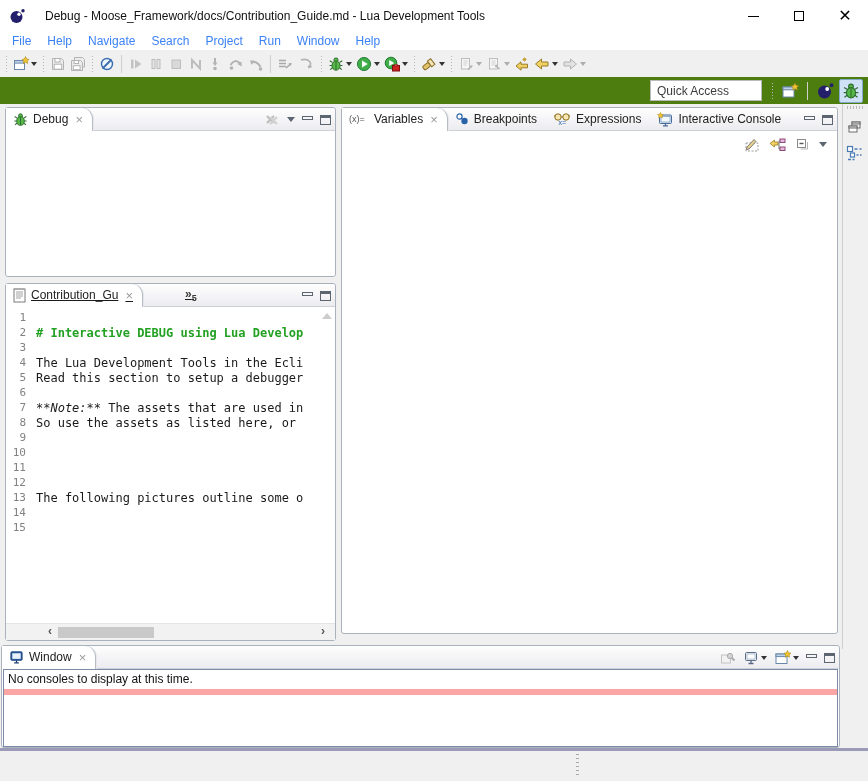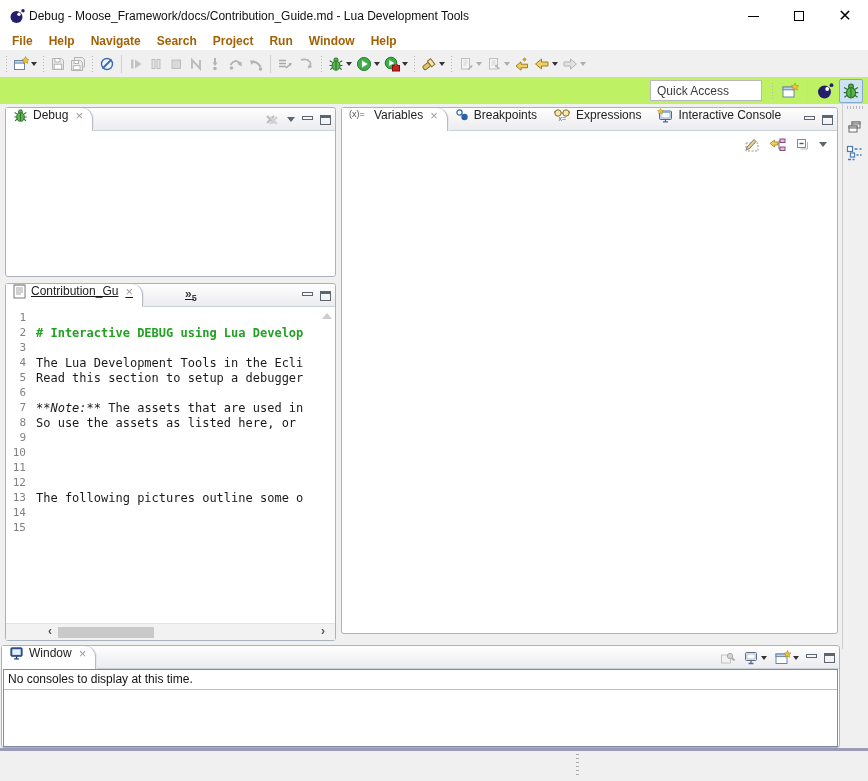--- a/index.html
+++ b/index.html
@@ -2,49 +2,49 @@
 <html style="--md-heading: #23a123; --current-line: #ddeafa; --selection: #cfe2f5; --bug-green: #57b947; --run-green: #3fae49; --nav-gold: #f0d060;"><head>
 <meta charset="utf-8">
 <style>
   * { margin:0; padding:0; box-sizing:border-box; }
   html,body { width:868px; height:781px; }
   body { font-family:"Liberation Sans", sans-serif; font-size:12px; color:#1a1a1a; background:#f0f0f0; }
   .app { position:relative; width:868px; height:781px; background:#f0f0f0; overflow:hidden; }
 
   
   .titlebar { position:absolute; top:0; left:0; right:0; height:32px; background:#fff; display:flex; align-items:center; padding-left:9px; }
-  .titlebar .title { margin-left:4px; font-size:12px; color:#111; }
+  .titlebar .title { margin-left:20px; font-size:12px; color:#111; }
   .win-controls { position:absolute; right:0; top:0; height:32px; display:flex; }
   .win-btn { width:46px; height:32px; display:flex; align-items:center; justify-content:center; }
   .glyph-min { width:11px; height:0; border-top:1px solid #000; }
   .glyph-max { width:10px; height:10px; border:1px solid #000; }
   .glyph-close { font-size:16px; line-height:1; color:#000; font-weight:400; }
 
   
   .menubar { position:absolute; top:32px; left:0; right:0; height:18px; background:#fff; display:flex; align-items:center; padding-left:4px; }
-  .menu-item { padding:1px 8px; color:#a16207;font-weight:bold; }
+  .menu-item { padding:1px 8px; color:#3b82f6; }
 
   
   .toolbar { position:absolute; top:50px; left:0; right:0; height:27px; background:#f0f0f0; display:flex; align-items:center; padding-left:2px; }
   .tb-handle { width:3px; height:16px; margin:0 3px; background-image:repeating-linear-gradient(#b9b9b9 0 1px, transparent 1px 3px); background-size:1px 100%; background-repeat:no-repeat; background-position:center; }
   .tb-sep { width:1px; height:18px; background:#cfcfcf; margin:0 4px; }
   .tb-btn { display:flex; align-items:center; padding:2px 2px; border-radius:2px; }
   .tb-btn svg { display:block; }
   .caret { width:0; height:0; border-left:3px solid transparent; border-right:3px solid transparent; border-top:4px solid #333; margin-left:2px; }
   .caret.dis { border-top-color:#adadad; }
 
-  .row2 { position:absolute; top:77px; left:0; right:0; height:27px; background:#bef264; display:flex; align-items:center; justify-content:flex-end; padding-right:4px; }
+  .row2 { position:absolute; top:77px; left:0; right:0; height:27px; background:#4d7c0f; display:flex; align-items:center; justify-content:flex-end; padding-right:4px; }
   .quick-access { width:112px; height:21px; background:#fff; border:1px solid #b9b9b9; display:flex; align-items:center; padding-left:6px; color:#3c3c3c; margin-right:6px; }
   .persp-btn { display:flex; align-items:center; padding:2px; margin:0 1px; border:1px solid transparent; border-radius:2px; }
   .persp-btn.active { background:#cfe2f5; border-color:#84a9cf; }
 
   
   .panel { position:absolute; background:#fff; border:1px solid #a9b2bd; border-radius:3px; }
   .panel-header { height:23px; background:linear-gradient(#fefefe,#ececf0); border-bottom:1px solid #cdd2d9; border-radius:3px 3px 0 0; display:flex; align-items:center; position:relative; }
-  .tab { display:inline-flex; align-items:flex-start; gap:5px; height:23px; padding:0 9px 0 7px; font-size:12px; color:#222; }
+  .tab { display:inline-flex; align-items:center; gap:5px; height:23px; padding:0 9px 0 7px; font-size:12px; color:#222; }
   .tab.active { background:#fff; border-right:1px solid #b7bcc5; border-radius:0 11px 0 0; box-shadow:1px 0 0 #e4e7ec; }
   .tab .close-x { color:#9a9a9a; font-size:13px; margin-left:2px; }
   .hdr-icons { position:absolute; right:4px; top:0; height:23px; display:flex; align-items:center; gap:7px; }
   .i-min { width:11px; height:4px; border:1px solid #5d6570; margin-top:-4px; }
   .i-max { width:11px; height:10px; border:1px solid #5d6570; border-top-width:3px; }
   .vmenu { width:0; height:0; border-left:4px solid transparent; border-right:4px solid transparent; border-top:5px solid #5d6570; }
 
   #debug-view   { left:5px;  top:107px; width:331px; height:170px; }
   #editor-view  { left:5px;  top:283px; width:331px; height:358px;text-decoration:underline; }
   #vars-view    { left:341px; top:107px; width:497px; height:527px; }
@@ -64,21 +64,21 @@
   .vchev.down { bottom:6px; border-top:6px solid #ccc; }
   .hscroll { position:absolute; left:0; right:0; bottom:0; height:17px; background:#f2f2f2; border-top:1px solid #e4e4e4; }
   .hs-arrow { position:absolute; top:0; width:16px; height:16px; text-align:center; font-weight:bold; color:#555; line-height:15px; }
   .hs-thumb { position:absolute; left:52px; top:3px; width:96px; height:11px; background:#c9c9c9; }
 
   
   .vars-toolbar { height:27px; display:flex; align-items:center; justify-content:flex-end; gap:8px; padding-right:10px; background:#fff; }
 
   
   .console-body { position:relative; height:78px; margin:0 1px 1px 1px; background:#fff; border:1px solid #7d8aa8; }
-  .console-msg { padding:2px 4px 3px 4px; border-bottom:1px solid #fca5a5; color:#111; }
+  .console-msg { padding:2px 4px 3px 4px; border-bottom:6px solid #fca5a5; color:#111; }
 
   
   .rail { position:absolute; left:842px; top:104px; width:24px; height:545px; border-left:1px solid #cfcfcf; display:flex; flex-direction:column; align-items:center; padding-top:2px; gap:10px; }
   .rail-handle { width:16px; height:3px; background-image:repeating-linear-gradient(90deg,#b9b9b9 0 1px, transparent 1px 3px); }
 
   
   .sash { position:absolute; left:0; right:0; top:748px; height:3px; background:#9b9bb8; }
   .statusbar { position:absolute; left:0; right:0; top:751px; height:30px; background:#f0f0f0; }
   .status-handle { position:absolute; left:576px; top:3px; width:3px; height:22px; background-image:repeating-linear-gradient(#a9a9a9 0 1px, transparent 1px 4px); }
 </style>

